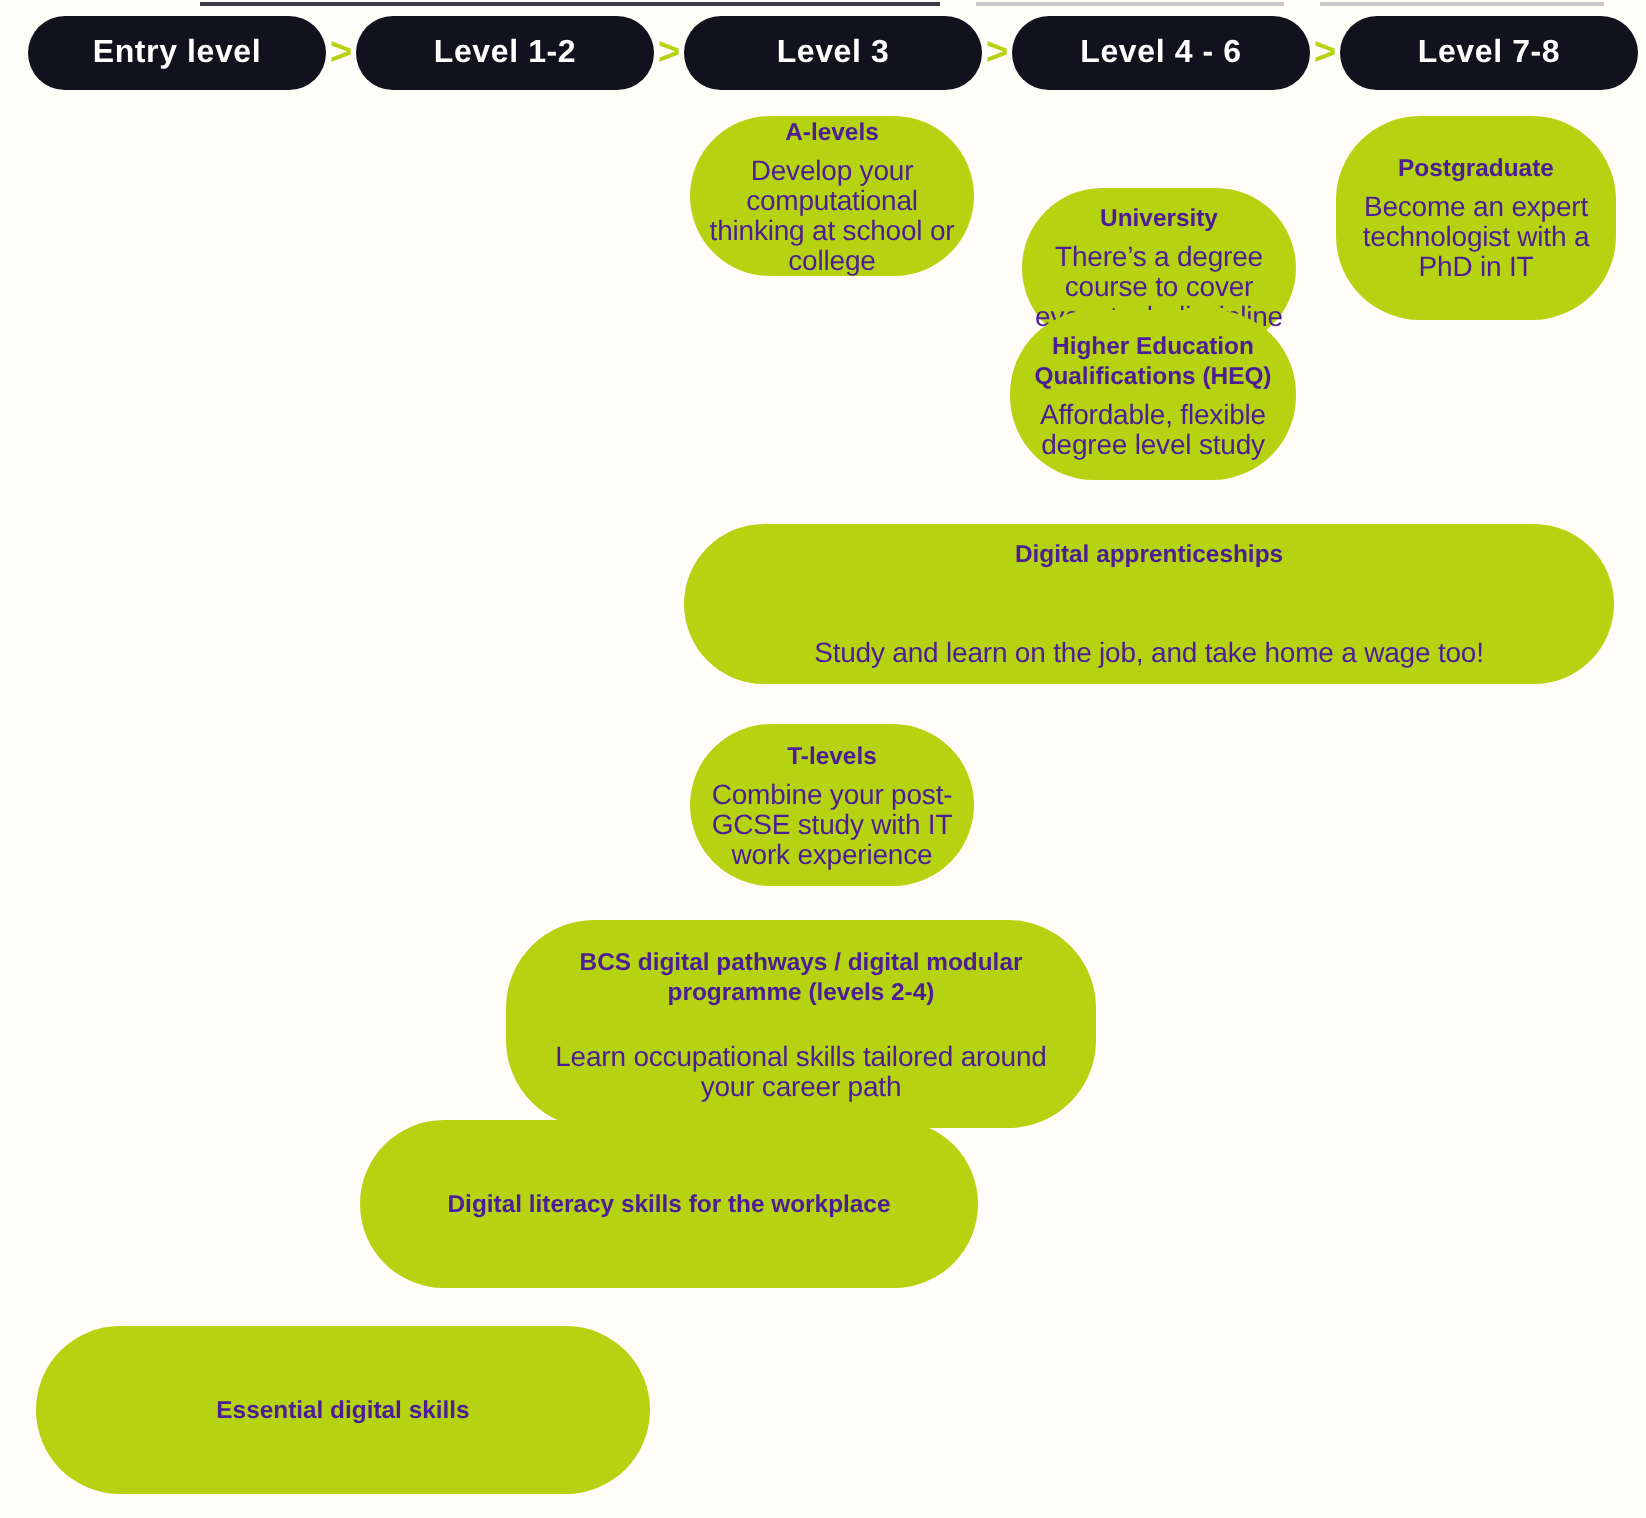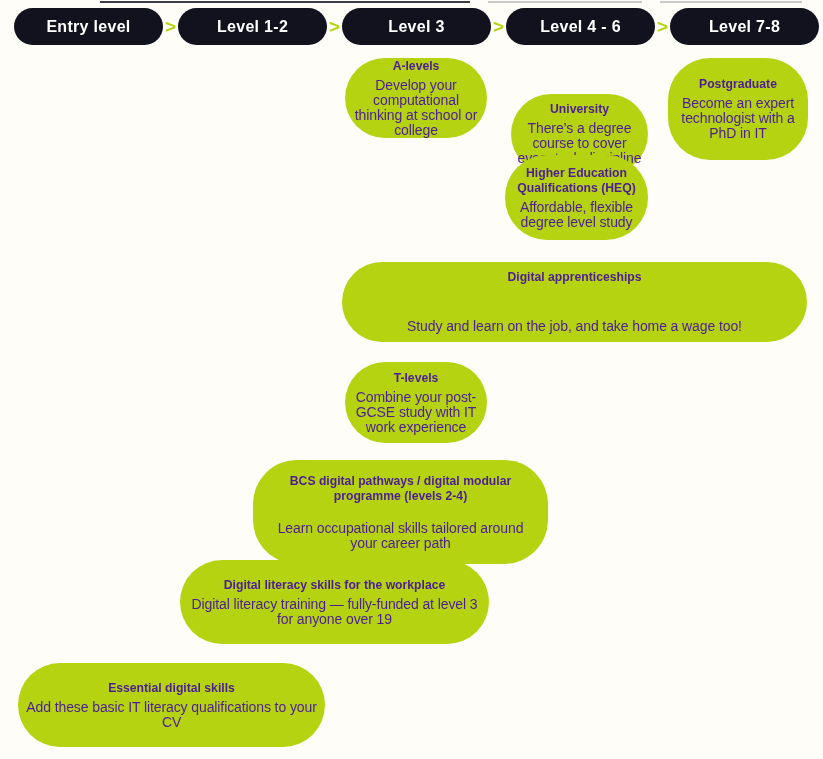--- a/index.html
+++ b/index.html
@@ -102,21 +102,19 @@
     <div class="card-body">Combine your post-GCSE study with IT work experience</div>
   </div>
 
   <div class="card c-bcs">
     <div class="card-title" style="max-width:250px">BCS digital pathways / digital modular programme (levels 2-4)</div>
     <div class="card-body" style="max-width:250px">Learn occupational skills tailored around your career path</div>
   </div>
 
   <div class="card c-literacy">
     <div class="card-title">Digital literacy skills for the workplace</div>
-    <div class="card-body" style="max-width:290px">Digital literacy training — fully-funded at level 3 for anyone over 19</div>
   </div>
 
   <div class="card c-essential">
     <div class="card-title">Essential digital skills</div>
-    <div class="card-body">Add these basic IT literacy qualifications to your CV</div>
   </div>
 
 </div>
 
 </body></html>

